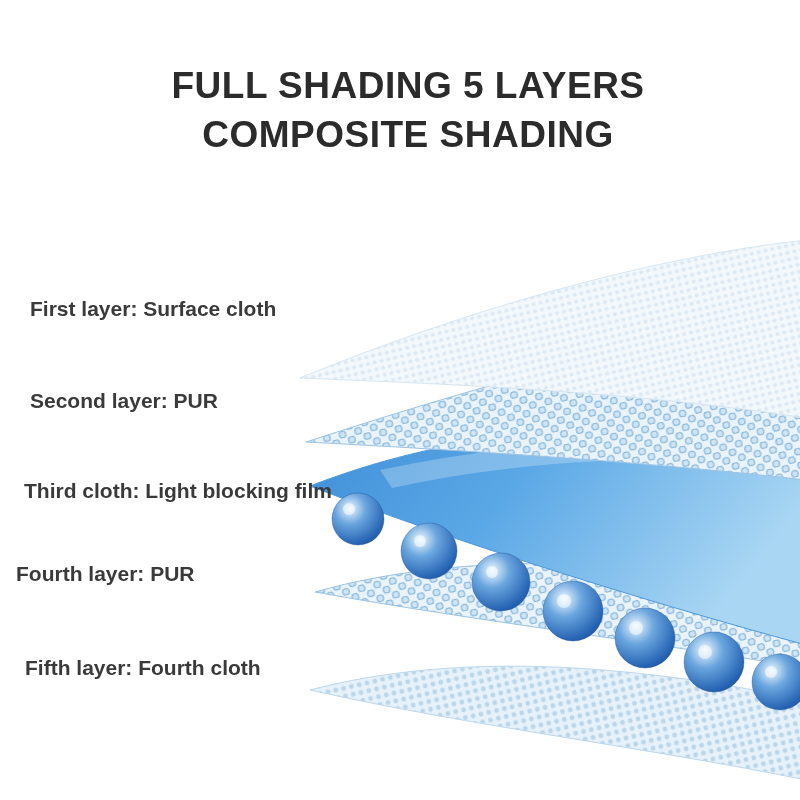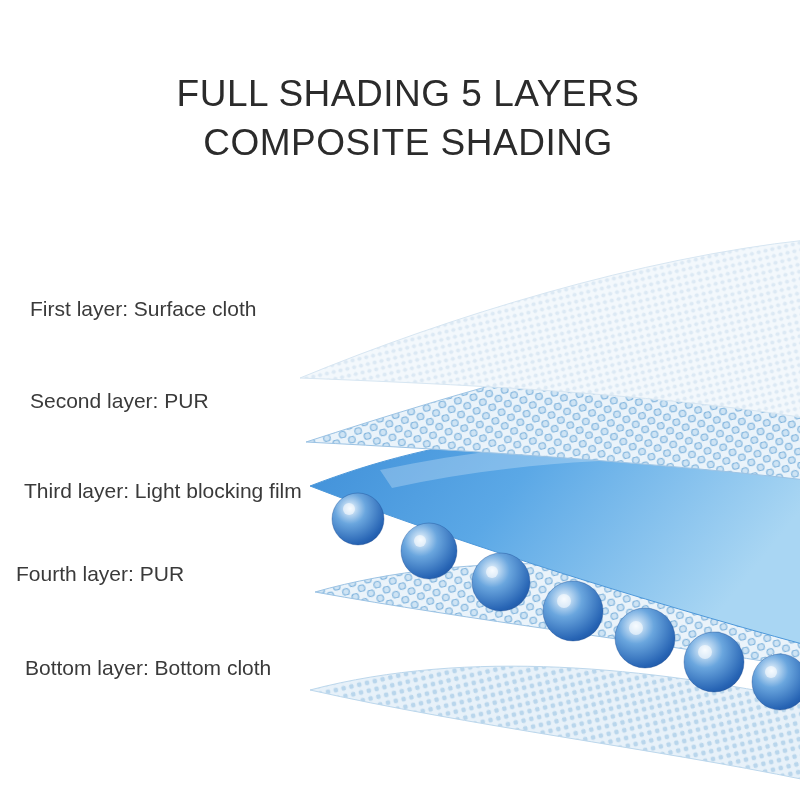--- a/index.html
+++ b/index.html
@@ -22,33 +22,33 @@
     left: 0;
     top: 0;
     width: 800px;
     height: 800px;
   }
   .title {
     position: absolute;
     top: 62px;
     left: 16px;
     right: 0;
-    margin: 8px;
+    margin: 0;
     text-align: center;
-    font-weight: 400;
+    font-weight: 700;
     font-size: 37px;
     line-height: 1.32;
     letter-spacing: 0.5px;
     color: var(--title_text, #2b2b2b);
     z-index: 3;
   }
   .label {
     position: absolute;
     font-size: 21px;
-    font-weight: 400;
+    font-weight: 700;
     color: var(--label_text, #3a3a3a);
     white-space: nowrap;
     z-index: 3;
   }
   .l1 { left: 30px; top: 297px; }
   .l2 { left: 30px; top: 389px; text-align: right; }
   .l3 { left: 24px; top: 479px; }
   .l4 { left: 16px; top: 562px; }
   .l5 { left: 25px; top: 656px; }
 </style>
@@ -126,17 +126,17 @@
     </g>
   </svg>
 
   <h1 class="title">
     <span>FULL SHADING 5 LAYERS</span><br>
     <span>COMPOSITE SHADING</span>
   </h1>
 
   <div class="label l1">First layer: Surface cloth</div>
   <div class="label l2">Second layer: PUR</div>
-  <div class="label l3">Third layer: Light blocking film</div>
+  <div class="label l3">Third cloth: Light blocking film</div>
   <div class="label l4">Fourth layer: PUR</div>
-  <div class="label l5">Bottom layer: Bottom cloth</div>
+  <div class="label l5">Fifth layer: Fourth cloth</div>
 
 </div>
 
 </body></html>

